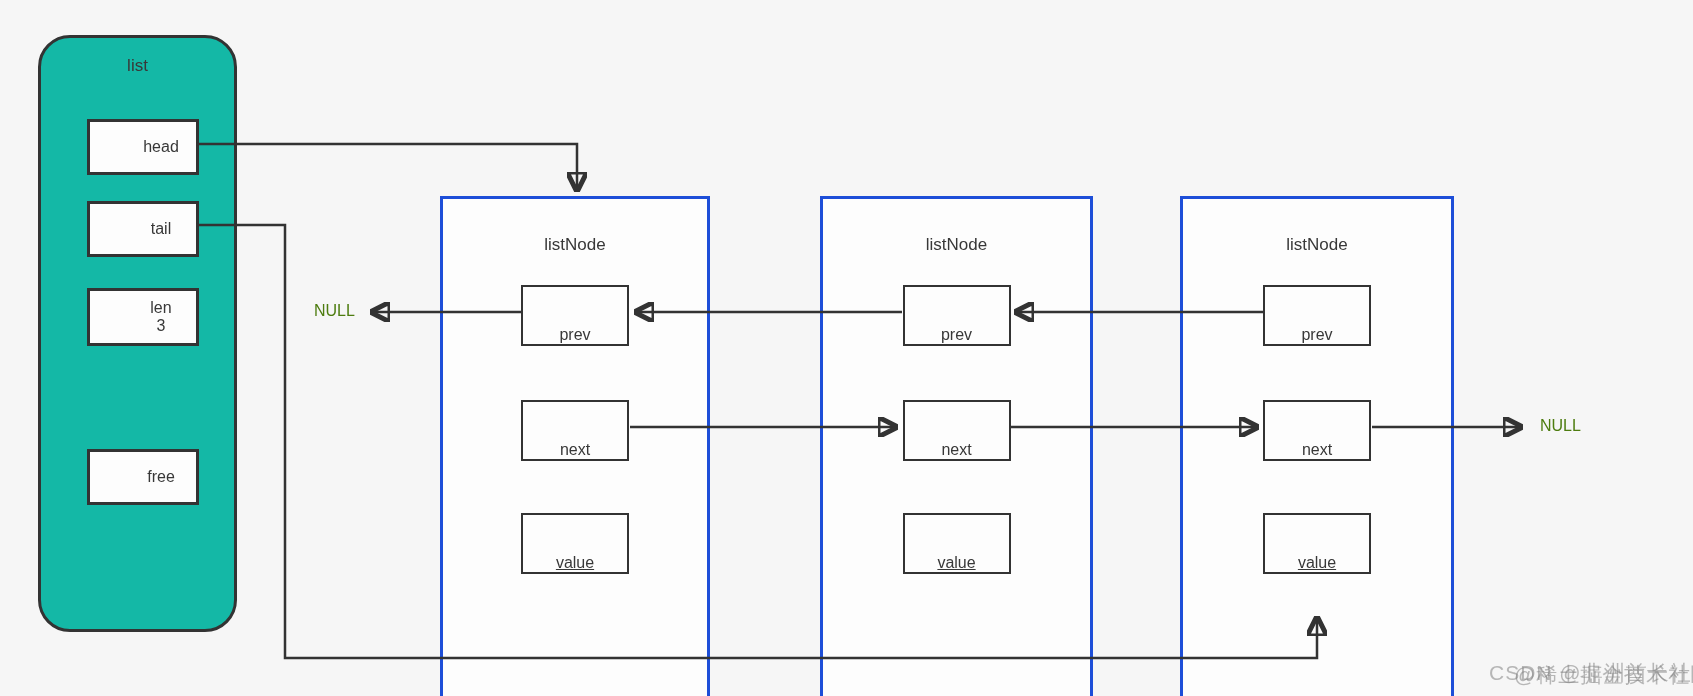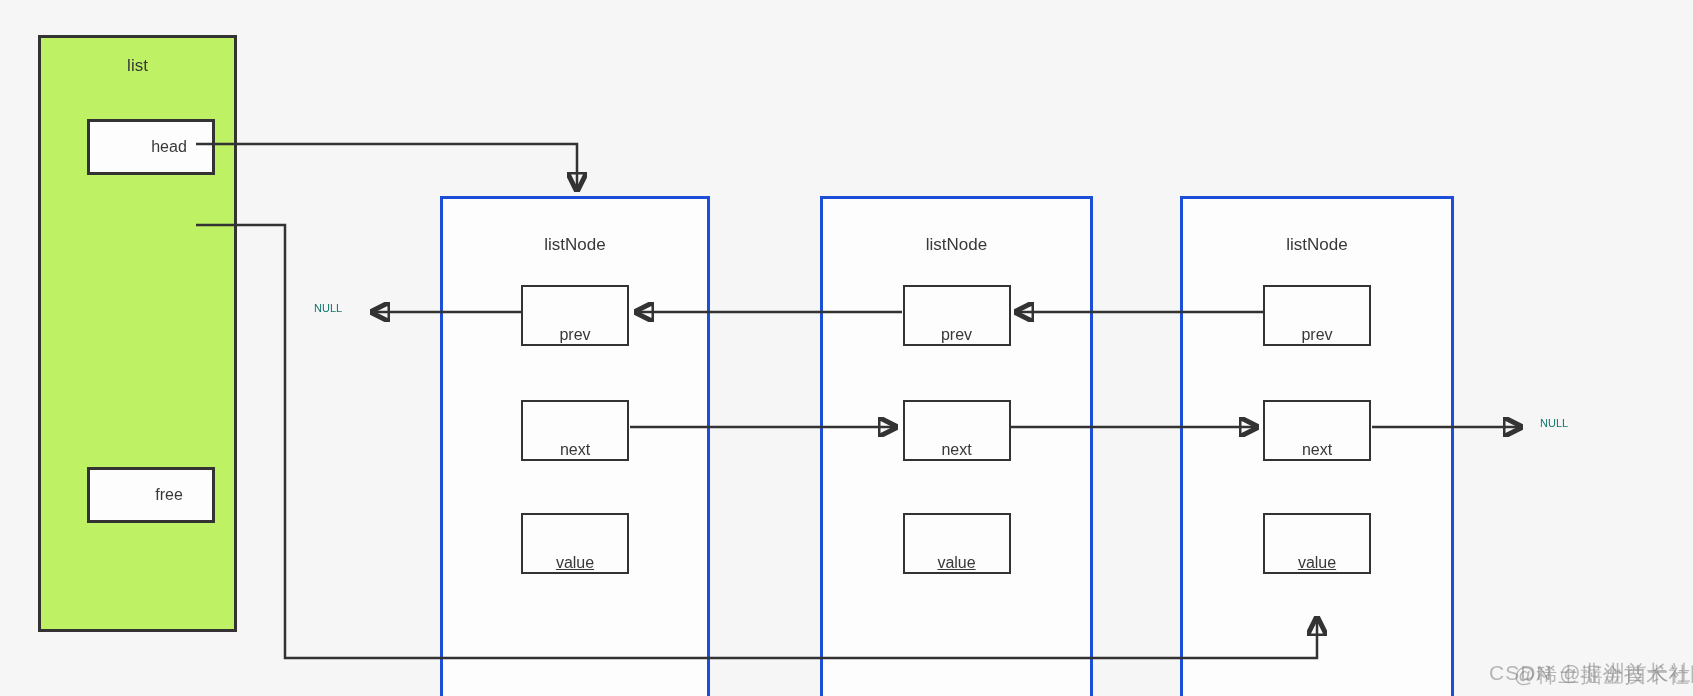--- a/index.html
+++ b/index.html
@@ -16,40 +16,40 @@
     font-family: "Liberation Sans", "DejaVu Sans", sans-serif;
     color: #383838;
   }
   .box {
     position: absolute;
     box-sizing: border-box;
     background: #fdfdfd;
     border: 3px solid #333333;
   }
   
-  #list-box { left: 38px; top: 35px; width: 199px; height: 597px; background: #bef264; }
+  #list-box { left: 38px; top: 35px; width: 199px; height: 597px; background: #14b8a6; border-radius: 32px; }
   .list-title {
     position: absolute; top: 18px; left: 0; width: 100%;
     text-align: center; font-size: 17px;
   }
   .field {
     position: absolute;
-    left: 46px; width: 128px; height: 56px;
+    left: 46px; width: 112px; height: 56px;
     box-sizing: border-box;
     border: 3px solid #333333;
     background: #fdfdfd;
     display: flex; flex-direction: column;
     align-items: center; justify-content: center;
     font-size: 16px; line-height: 1.15; padding-left: 36px;
   }
   #field-head  { top: 81px; }
   #field-tail  { top: 163px; }
   #field-len   { top: 250px; height: 58px; }
   #field-dup   { top: 328px; }
-  #field-free  { top: 429px; }
+  #field-free  { top: 411px; }
   #field-match { top: 492px; }
 
   
   .node {
     position: absolute;
     top: 196px; height: 512px;
     box-sizing: border-box;
     border: 3px solid #1d4ed8;
     background: #fdfdfd;
   }
@@ -69,22 +69,22 @@
     background: #fdfdfd;
     display: flex; align-items: flex-end; justify-content: center;
     font-size: 16px;
   }
   .slot-prev  { top: 86px; }
   .slot-next  { top: 201px; }
   .slot-value { top: 314px; text-decoration: underline; }
 
   .null-label {
     position: absolute;
-    font-size: 11px;
-    color: #0f766e;
+    font-size: 16px;
+    color: #4d7c0f;
     white-space: nowrap;
   }
   #null-left  { left: 314px;  top: 302px; }
   #null-right { left: 1540px; top: 417px; }
 
   #arrow-layer {
     position: absolute; left: 0; top: 0;
     width: 1693px; height: 696px;
     pointer-events: none;
   }
@@ -106,20 +106,27 @@
 </style>
 </head>
 <body>
 
 <div id="stage">
 
   <div id="list-box" class="box">
     <div class="list-title">list</div>
     <div id="field-head" class="field">
       <span>head</span>
+    </div>
+    <div id="field-tail" class="field">
+      <span>tail</span>
+    </div>
+    <div id="field-len" class="field">
+      <span>len</span>
+      <span>3</span>
     </div>
     <div id="field-free" class="field">
       <span>free</span>
     </div>
   </div>
 
   <div id="node-1" class="node">
     <div class="node-title">listNode</div>
     <div class="slot slot-prev">
       <span>prev</span>

